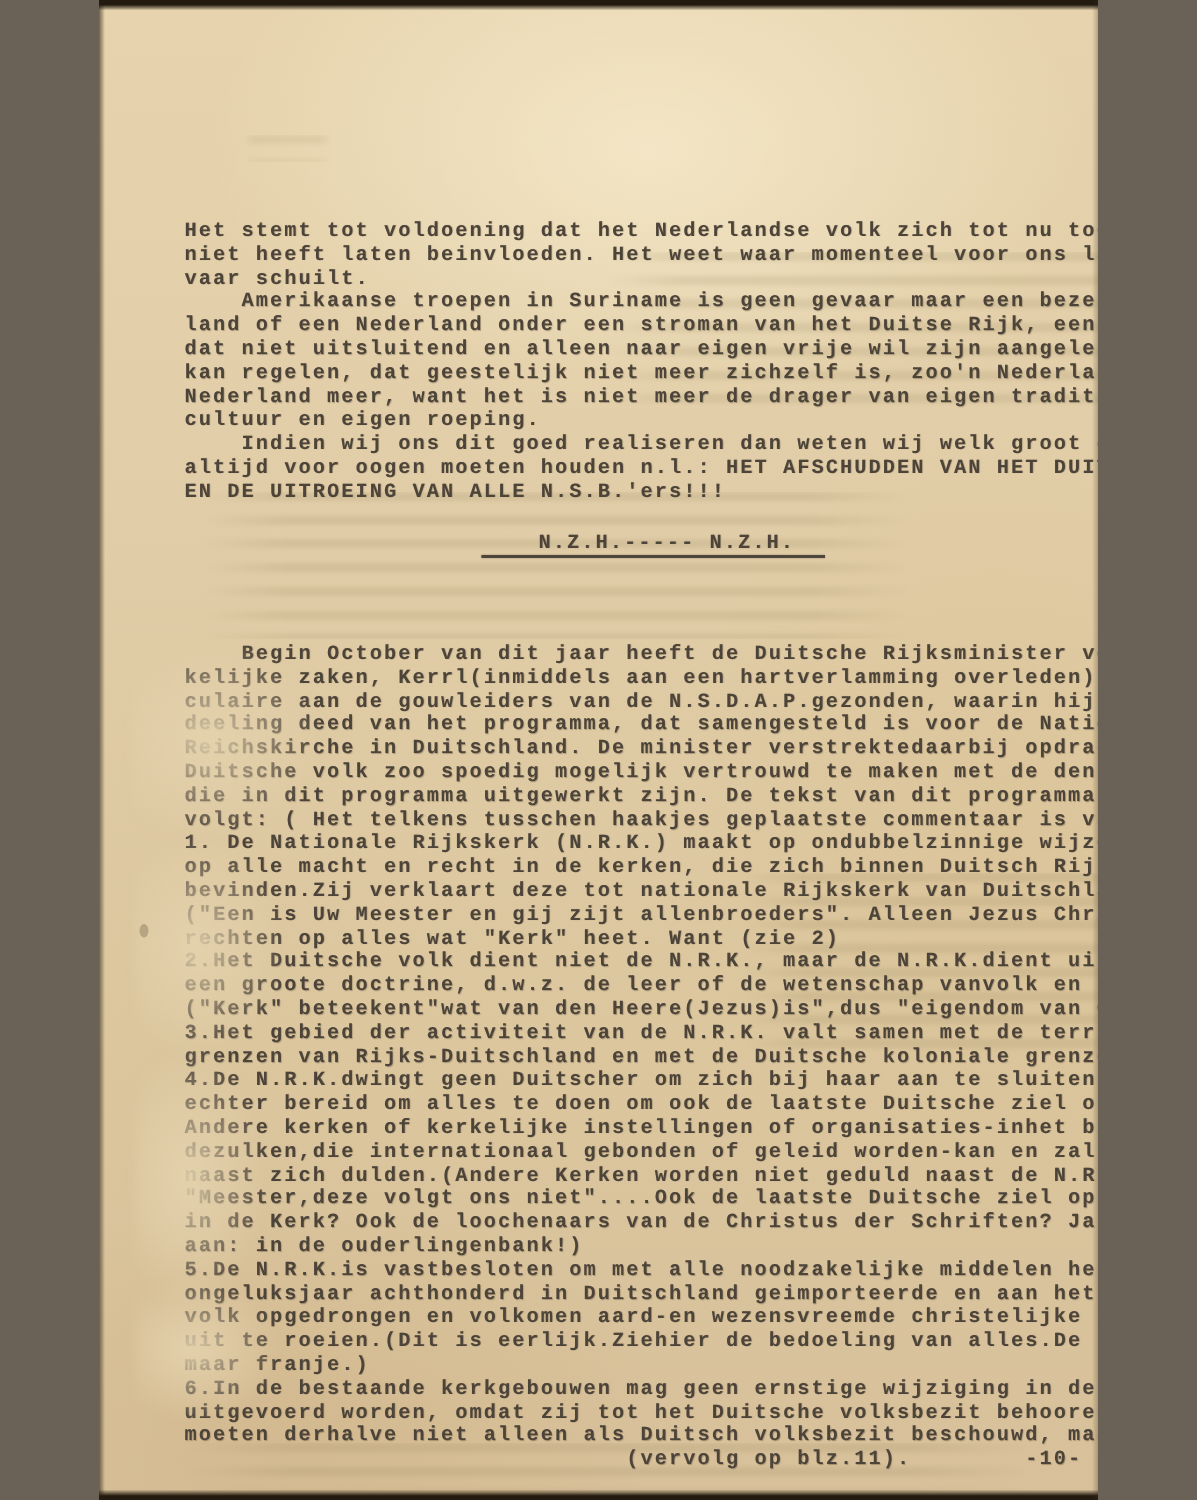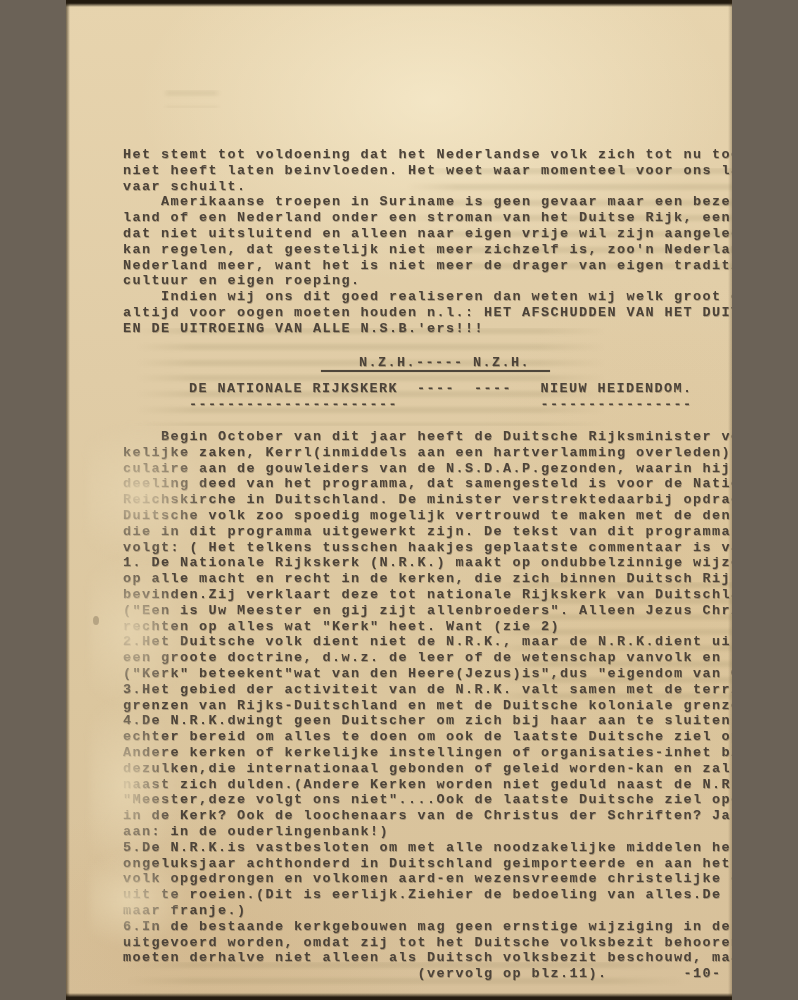--- a/index.html
+++ b/index.html
@@ -105,22 +105,20 @@
 Nederland meer, want het is niet meer de drager van eigen traditie, eigen
 cultuur en eigen roeping.
     Indien wij ons dit goed realiseren dan weten wij welk groot doel wij
 altijd voor oogen moeten houden n.l.: HET AFSCHUDDEN VAN HET DUITSCHE JUK
 EN DE UITROEING VAN ALLE N.S.B.'ers!!!</pre>
 
   <pre class="txt nzh">N.Z.H.----- N.Z.H.</pre>
 
   <div class="rule"></div>
 
-  <pre class="txt heading">DE NATIONALE RIJKSKERK  ----  ----   NIEUW HEIDENDOM.
-----------------------               ----------------</pre>
 
   <pre class="txt bodytxt">    Begin October van dit jaar heeft de Duitsche Rijksminister voor ker-
 kelijke zaken, Kerrl(inmiddels aan een hartverlamming overleden) een cir-
 culaire aan de gouwleiders van de N.S.D.A.P.gezonden, waarin hij hun mede-
 deeling deed van het programma, dat samengesteld is voor de Nationale
 Reichskirche in Duitschland. De minister verstrektedaarbij opdracht, het
 Duitsche volk zoo spoedig mogelijk vertrouwd te maken met de denkbeelden,
 die in dit programma uitgewerkt zijn. De tekst van dit programma luidt als
 volgt: ( Het telkens tusschen haakjes geplaatste commentaar is van ons)
 1. De Nationale Rijkskerk (N.R.K.) maakt op ondubbelzinnige wijze aanspraak

